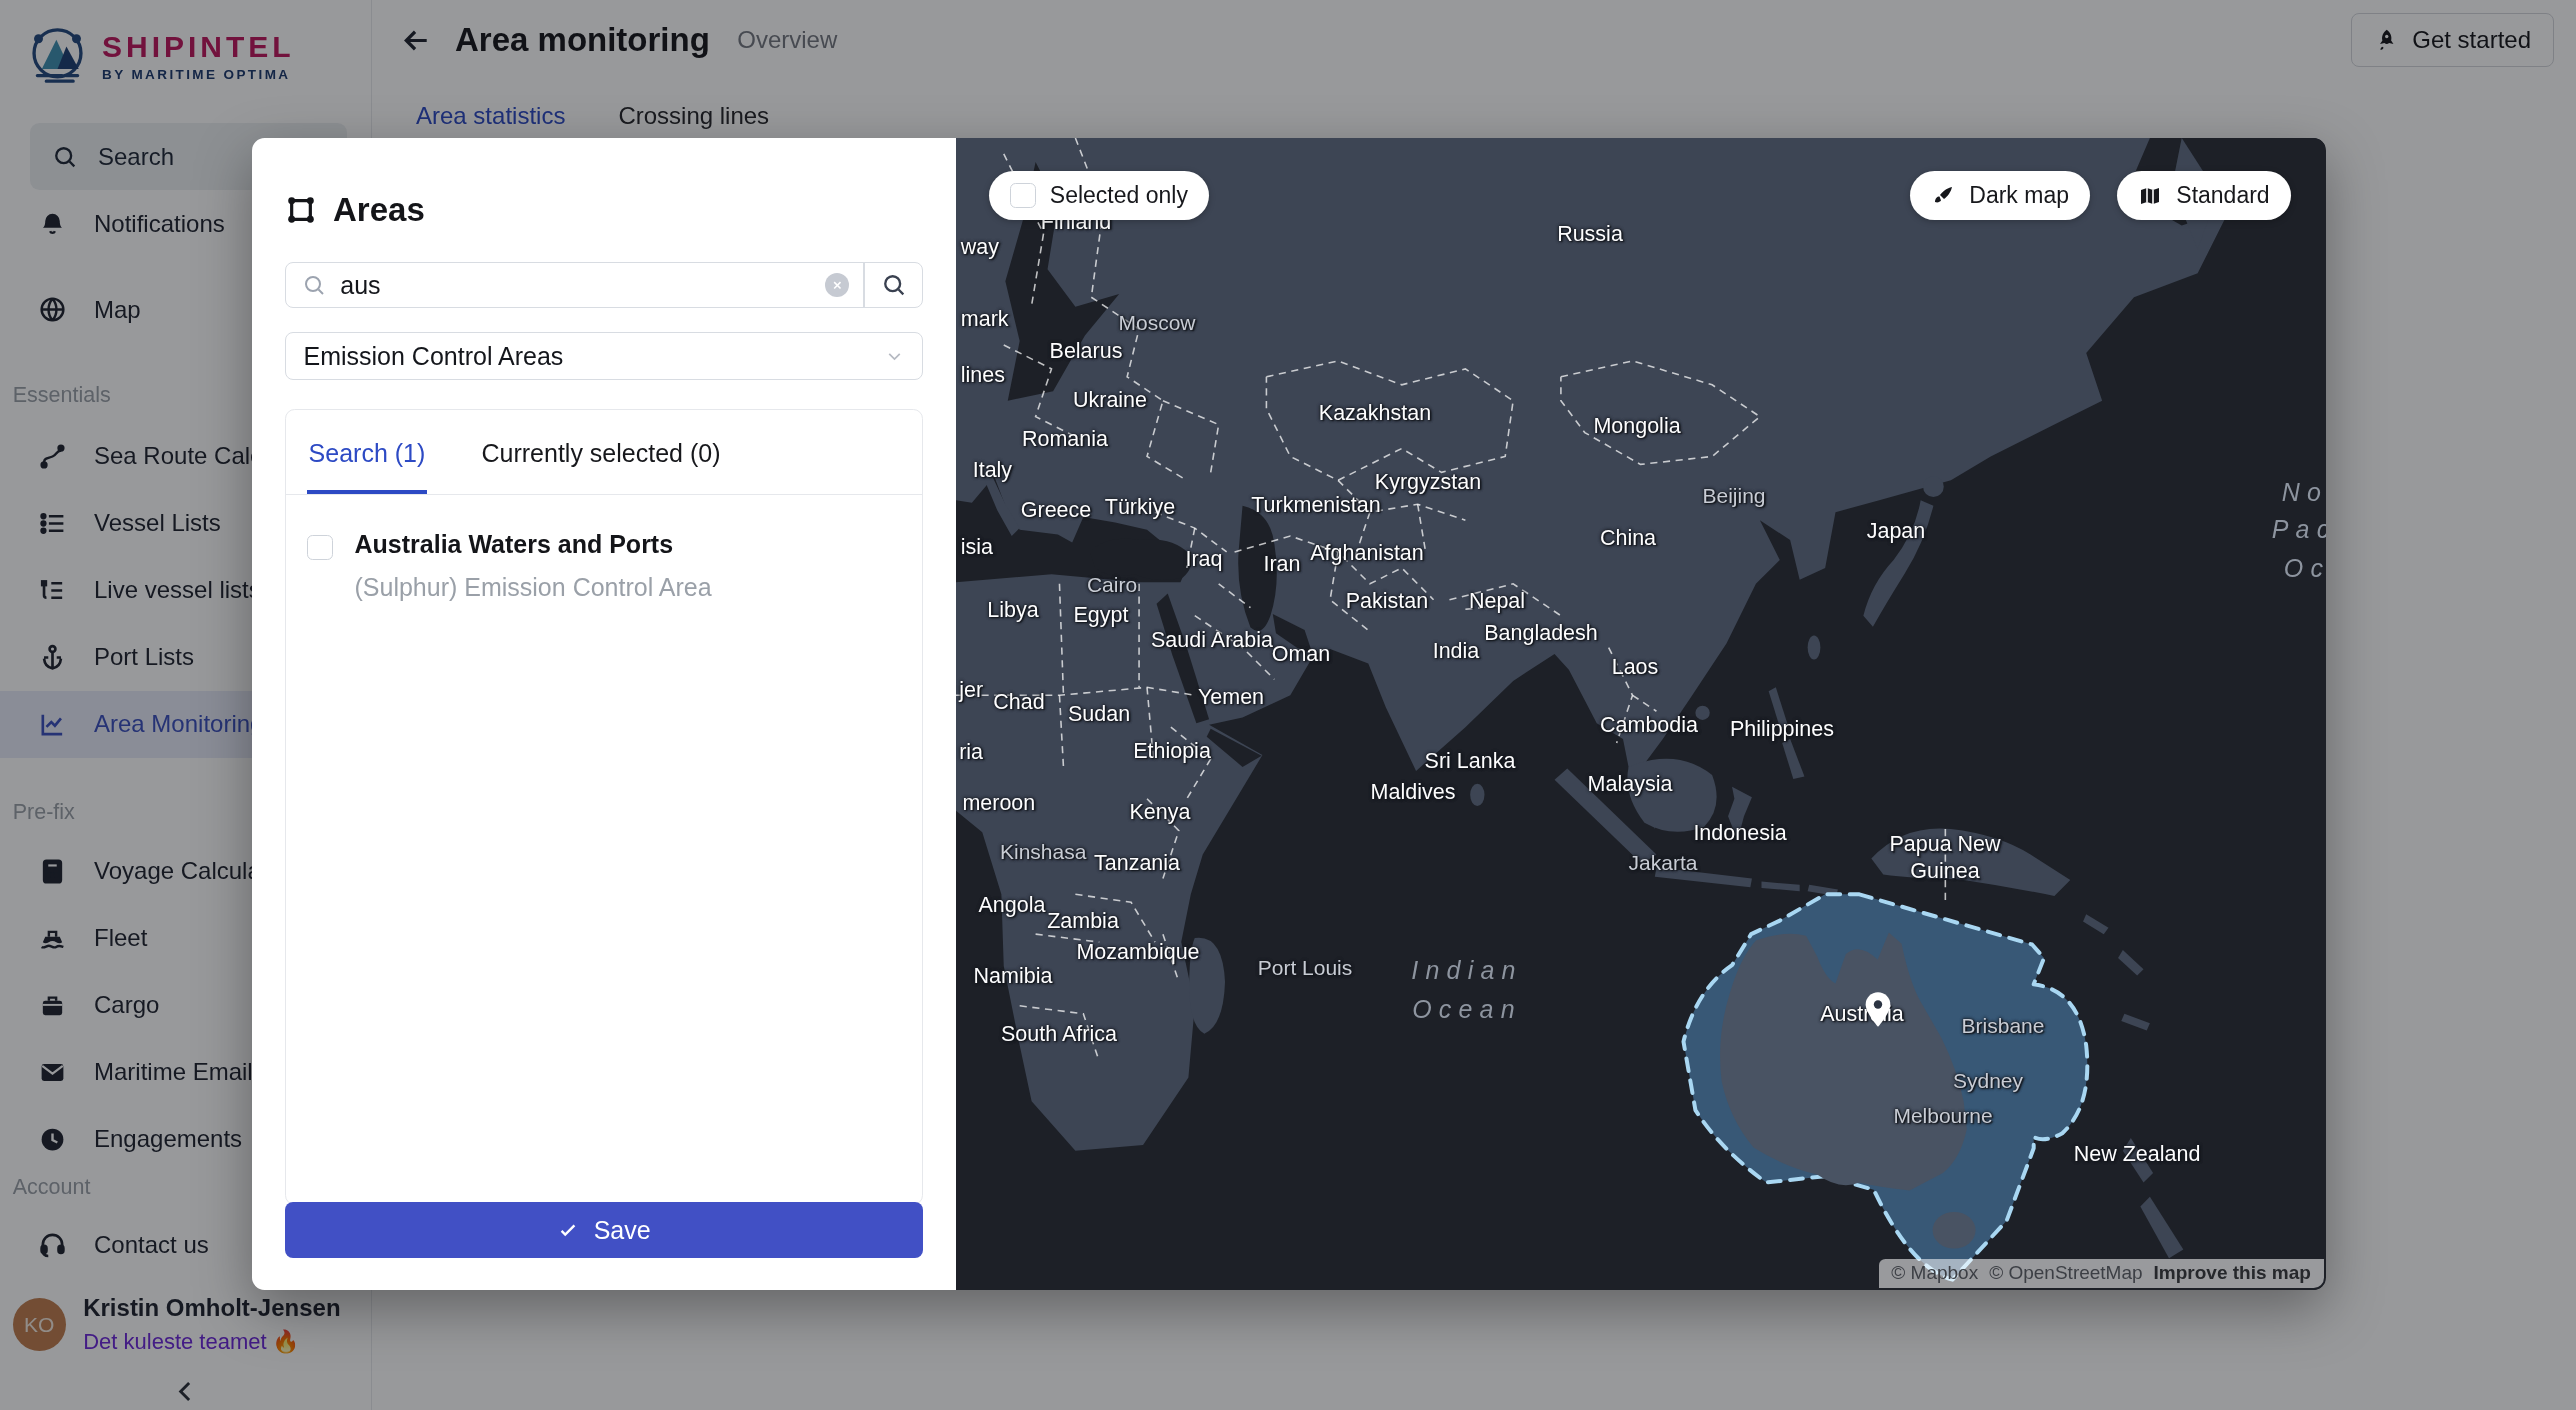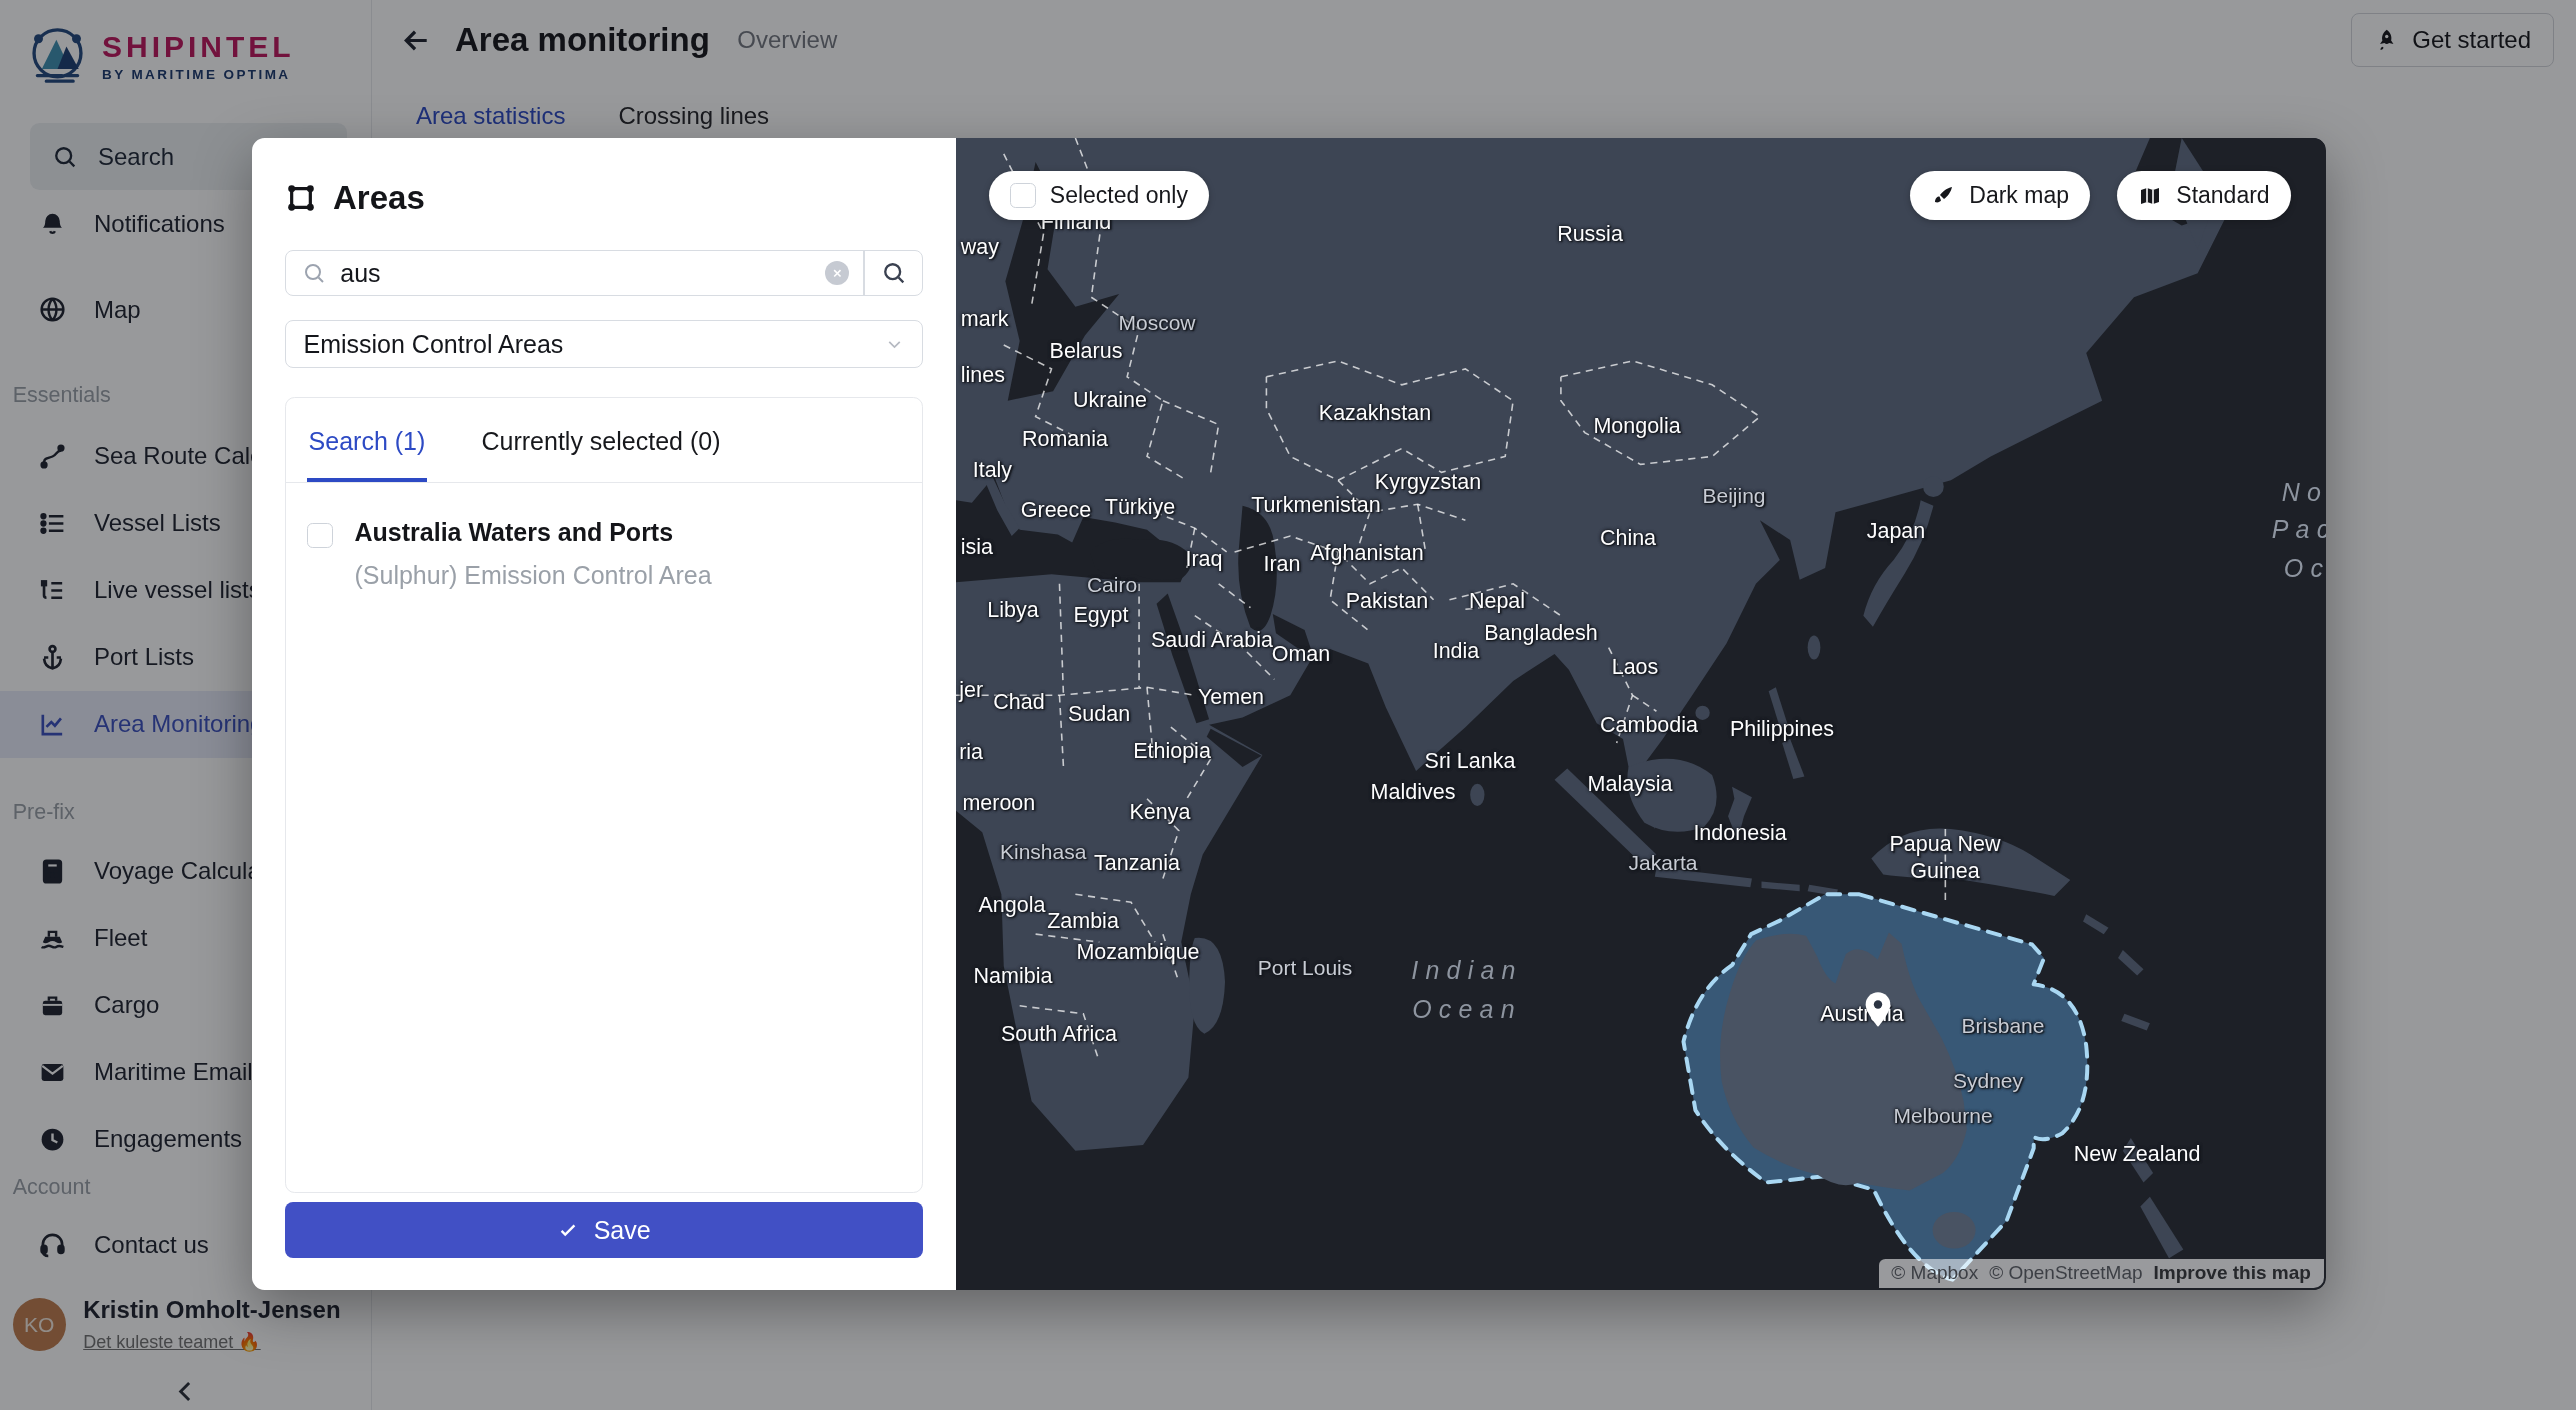--- a/index.html
+++ b/index.html
@@ -12,40 +12,40 @@
   .logo-text .l1 { font-size:30px; font-weight:bold; letter-spacing:4px; color:#be185d; }
   .logo-text .l2 { font-size:13.5px; font-weight:bold; letter-spacing:2.4px; color:#1d3a6e; margin-top:3.2px; }
   .side-search { margin:29px 24px 0 29.5px; height:67px; background:#edeff2; border-radius:9.6px; display:flex; align-items:center; gap:21px; padding:0 22px; color:#1f2937; font-size:24px; }
   .nav-item { height:67px; display:flex; align-items:center; gap:27px; padding-left:38px; font-size:24px; color:#1f2430; cursor:pointer; }
   .nav-item svg { width:29px; height:29px; flex:0 0 29px; }
   .nav-item.active { background:#e7ebf8; color:#3c50bd; }
   .sec-label { font-size:21.5px; color:#9aa0a8; padding-left:12.7px; height:29px; display:flex; align-items:center; }
   .user-row { display:flex; align-items:center; gap:17.5px; padding-left:12.7px; margin-top:6.4px; height:80px; }
   .avatar { width:53px; height:53px; border-radius:50%; background:#bf7d4e; color:#f3e9df; font-size:21px; display:flex; align-items:center; justify-content:center; }
   .user-name { font-size:24px; color:#1f2430; font-weight:600; }
-  .user-sub { font-size:18px; color:#737373; margin-top:6.4px;text-decoration:underline; }
+  .user-sub { font-size:22px; color:#6d28d9; margin-top:6.4px; }
   .collapse { position:absolute; bottom:4.8px; left:0; width:100%; display:flex; justify-content:center; color:#2a2f38; }
 
   
   .main { position:absolute; left:372px; top:0; right:0; height:1411px; background:#fff; }
   .hdr { display:flex; align-items:center; height:80px; padding-left:27px; gap:21px; }
   .back { width:35px; height:35px; color:#1f2430; cursor:pointer; }
   .hdr-title { font-size:33px; font-weight:bold; color:#17181c; }
   .hdr-sub { font-size:24px; color:#747880; margin-left:6.4px; }
   .get-started { position:absolute; right:22px; top:12.7px; height:54px; border:1.6px solid #d4d6db; border-radius:8px; background:#fff; display:flex; align-items:center; gap:12.7px; padding:0 22px; font-size:24px; color:#17181c; cursor:pointer; }
   .tabs-row { display:flex; gap:53px; padding-left:44px; margin-top:22px; font-size:24px; }
   .tab { color:#26272b; cursor:pointer; padding-bottom:11px; }
   .tab.active { color:#2d4ac4; }
 
   
   .overlay { position:absolute; inset:0; background:rgba(10,12,16,0.42); z-index:50; }
 
   
   .dialog { position:absolute; left:252px; top:138px; width:2074px; height:1152px; z-index:100; display:flex; border-radius:12.7px; overflow:hidden; box-shadow:0 19px 56px rgba(0,0,0,0.35); }
-  .dlg-left { width:704px; background:#fff; position:relative; padding:0 33px; }
+  .dlg-left { width:704px; background:#fff; position:relative; padding:12px 33px; }
   .dlg-title { display:flex; align-items:center; gap:16px; margin-top:41px; font-size:33px; font-weight:bold; color:#141519; }
   .dlg-title svg { width:32px; height:32px; }
   .search-box { margin-top:33px; height:46px; border:1.6px solid #d8dce2; border-radius:8px; display:flex; align-items:center; position:relative; }
   .search-box .mag { width:24px; height:24px; color:#9ca3af; margin:0 14.3px 0 16px; }
   .search-box input { flex:1; border:none; outline:none; font-size:25px; color:#14161b; font-family:"Liberation Sans",sans-serif; background:transparent; min-width:0; }
   .clear-btn { width:24px; height:24px; border-radius:50%; background:#c6cad2; color:#fff; display:flex; align-items:center; justify-content:center; margin-right:14.3px; cursor:pointer; }
   .clear-btn svg { width:12.7px; height:12.7px; }
   .sb-divider { width:1.6px; height:100%; background:#d8dce2; }
   .sb-go { width:57px; display:flex; align-items:center; justify-content:center; color:#3a4150; cursor:pointer; }
   .sb-go svg { width:25.5px; height:25.5px; }

